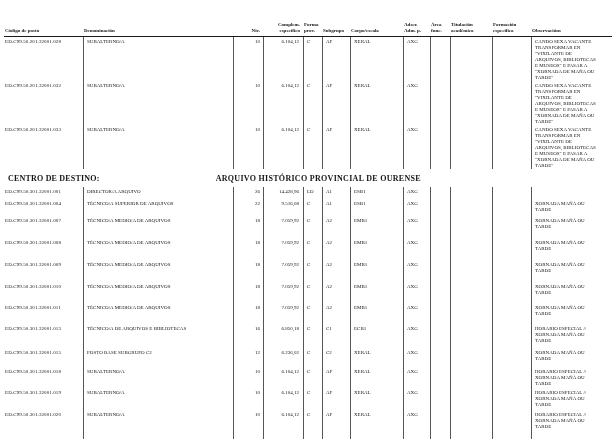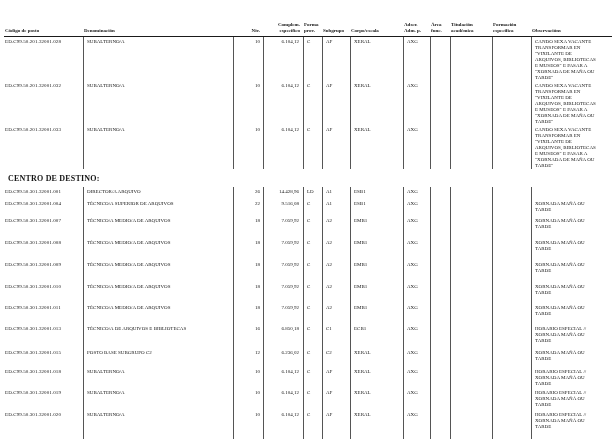--- a/index.html
+++ b/index.html
@@ -109,20 +109,21 @@
           <div class="cell c-titulacion"></div>
           <div class="cell c-formacion"></div>
           <div class="cell c-obs">
             <span class="obs-text">CANDO SEXA VACANTE TRANSFORMAR EN "VIXILANTE DE ARQUIVOS, BIBLIOTECAS E MUSEOS" E PASAR A "XORNADA DE MAÑA OU TARDE"</span>
           </div>
         </div>
       </div>
 
     <div class="section-row">
       <span class="section-label">CENTRO DE DESTINO:</span>
+      <span class="section-name">ARQUIVO HISTÓRICO PROVINCIAL DE OURENSE</span>
     </div>
 
     <div class="tbody" id="main-rows">
         <div class="trow" style="min-height: 12px;">
           <div class="cell c-codigo">ED.C99.50.301.32001.001</div>
           <div class="cell c-denom">DIRECTOR/A ARQUIVO</div>
           <div class="cell c-niv">26</div>
           <div class="cell c-comp">14.428,96</div>
           <div class="cell c-prov">LD</div>
           <div class="cell c-subgrupo">A1</div>

